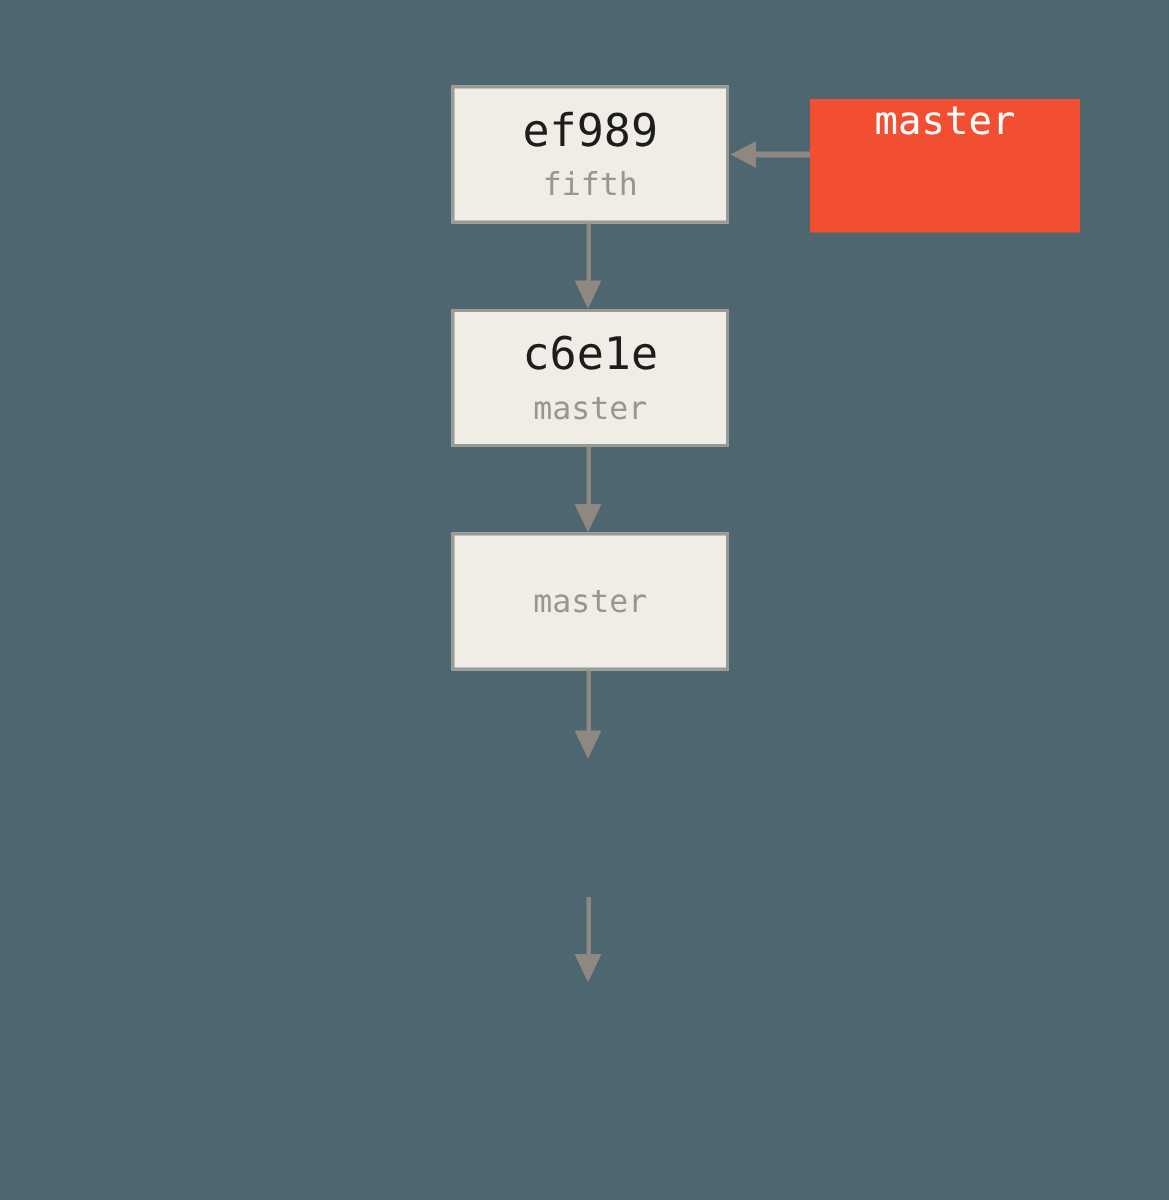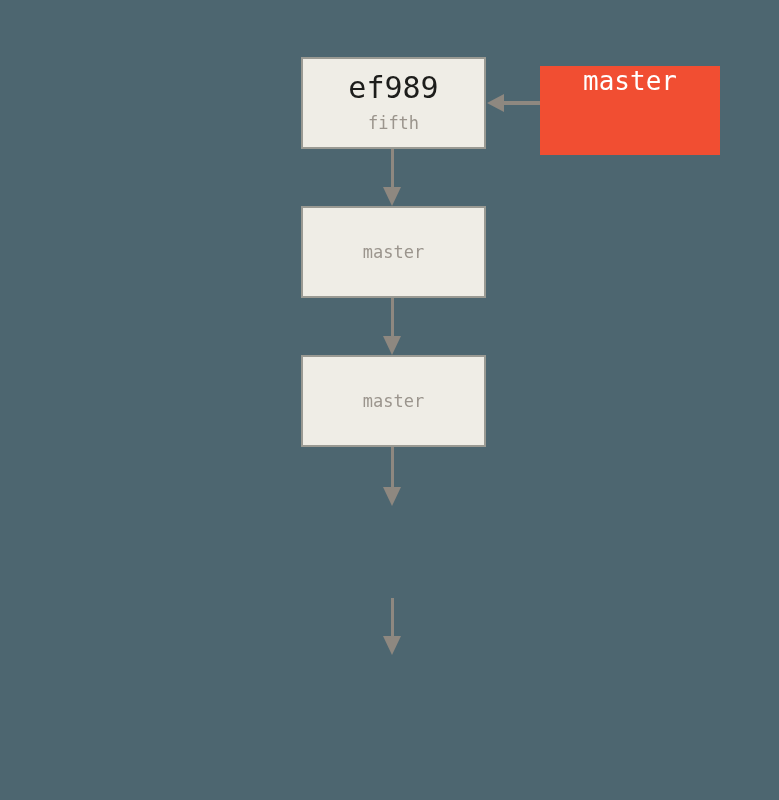--- a/index.html
+++ b/index.html
@@ -36,21 +36,21 @@
     align-items:center;
     justify-content:center;
     gap:6px;
   }
   .commit-hash{
     font-size:30px;
     line-height:34px;
     color:var(--hash-color);
   }
   .commit-label{
-    font-size:17px;
+    font-size:21px;
     line-height:24px;
     color:var(--label-color);
   }
   .v-arrow{
     position:absolute;
     left:383px;
     width:19px;
   }
   .v-arrow .shaft{
     position:absolute;
@@ -112,20 +112,21 @@
 <body>
 
 <div class="canvas">
 
   <div class="commit-node" style="top:57px">
     <div class="commit-hash">ef989</div>
     <div class="commit-label">fifth</div>
   </div>
 
   <div class="commit-node" style="top:206px">
+    <div class="commit-hash">c6e1e</div>
     <div class="commit-label">master</div>
   </div>
 
   <div class="commit-node" style="top:355px">
     <div class="commit-label">master</div>
   </div>
 
 
 
   <div class="v-arrow" style="top:149px;height:57px">

